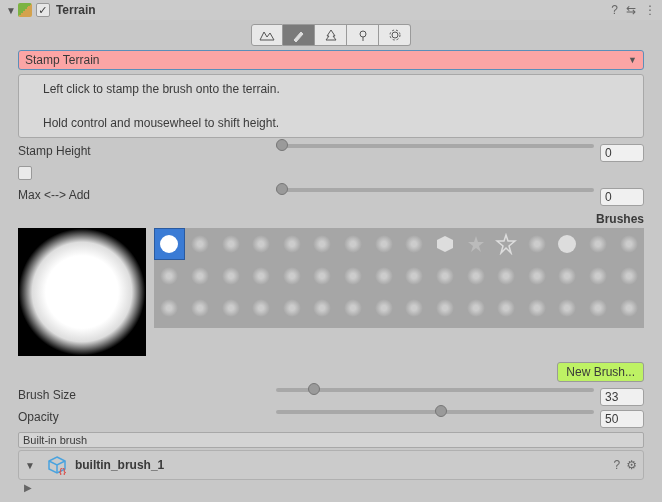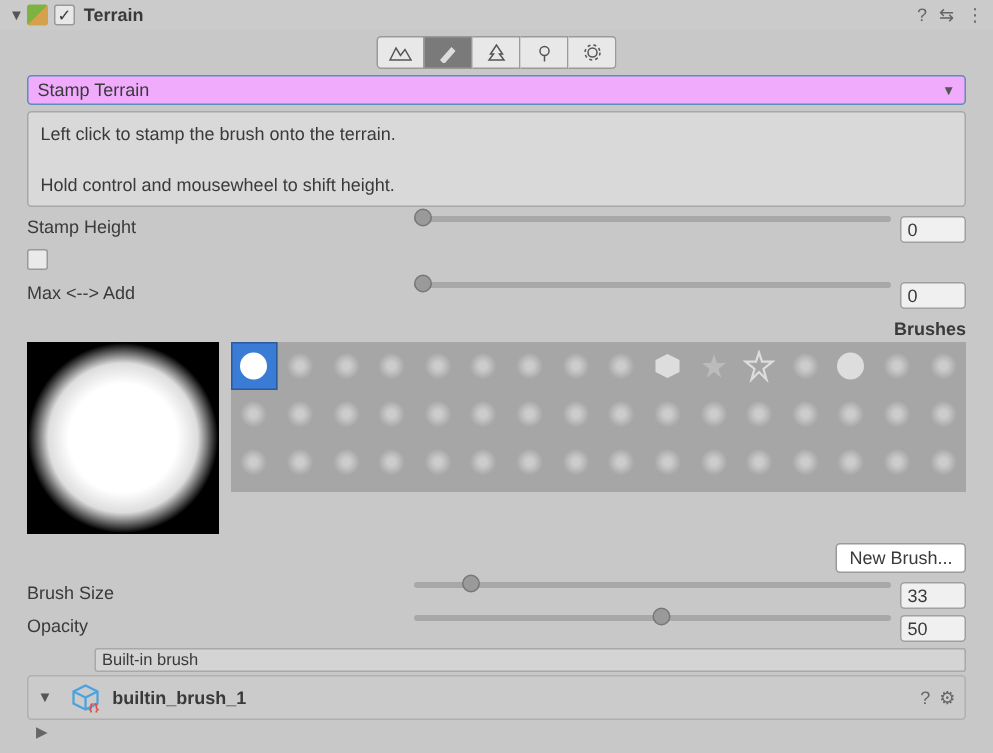--- a/index.html
+++ b/index.html
@@ -51,34 +51,34 @@
   }
   .toolbar-btn.active { background: #7a7a7a; }
   .toolbar-btn:first-child { border-radius: 3px 0 0 3px; }
   .toolbar-btn:last-child { border-radius: 0 3px 3px 0; }
   .toolbar-btn + .toolbar-btn { border-left: none; }
 
   .content { padding: 0 18px; }
 
   .dropdown {
     display: flex; align-items: center;
-    background: #f0abfc;
+    background: #fca5a5;
     border: 1px solid #5b8fb9;
     border-radius: 3px;
     height: 20px;
     padding: 0 6px;
     margin-bottom: 4px;
   }
   .dropdown .arrow { margin-left: auto; font-size: 9px; color: #555; }
 
   .help-box {
     background: #d9d9d9;
     border: 1px solid #a8a8a8;
     border-radius: 3px;
-    padding: 6px 8px;
+    padding: 6px 24px;
     margin-bottom: 6px;
     line-height: 1.4;
   }
 
   .prop-row {
     display: flex; 
     height: 20px;
     margin: 2px 0;
   }
   .prop-label { width: 258px; }
@@ -138,35 +138,34 @@
   .brush-cell.sel { background: #3a7bd5; border: 1px solid #2a5a9f; }
   .brush-shape {
     width: 18px; height: 18px;
     background: radial-gradient(circle, #ccc 20%, rgba(120,120,120,0) 70%);
     border-radius: 50%;
   }
   .brush-cell.sel .brush-shape { background: #fff; border-radius: 50%; }
 
   .new-brush-row { display: flex; justify-content: flex-end; margin: 6px 0; }
   .btn {
-    background: #ffffff;
+    background: #bef264;
     border: 1px solid #9a9a9a;
     border-radius: 3px;
     padding: 2px 8px;
     height: 20px;
   }
 
   .builtin-header {
     font-size: 11px;
     background: #d4d4d4;
     border: 1px solid #a8a8a8;
     border-radius: 2px;
     padding: 1px 4px;
     margin-top: 2px;
-    margin-left: 45px;
   }
   .asset-row {
     display: flex; align-items: center;
     background: #cbcbcb;
     border: 1px solid #b0b0b0;
     border-radius: 3px;
     padding: 4px 6px;
     margin-top: 2px;
     height: 30px;
   }

